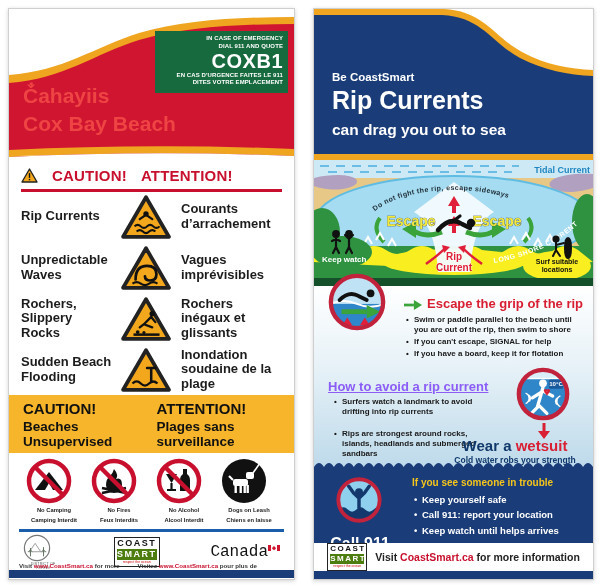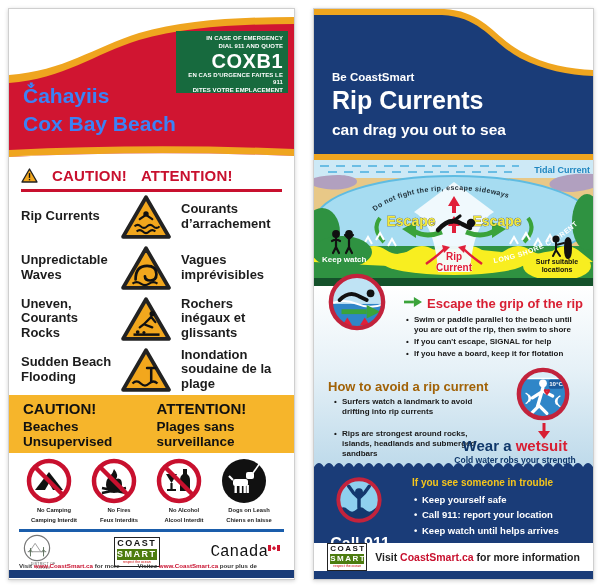--- a/index.html
+++ b/index.html
@@ -6,24 +6,24 @@
   body{width:600px;height:586px;position:relative;font-family:"Liberation Sans",sans-serif;overflow:hidden;}
   .card{position:absolute;top:8px;background:#fff;border:1px solid #cfcfcf;box-shadow:0 1px 4px rgba(0,0,0,.18);overflow:hidden;}
   #left-card{left:8px;width:285px;height:570px;}
   #right-card{left:313px;width:279px;height:570px;}
   .abs{position:absolute;}
   svg{display:block;}
 
   
   .l-header{left:0;top:0;width:285px;height:150px;}
   .l-header svg{position:absolute;left:0;top:0;}
-  .ebox{position:absolute;right:6px;top:22px;width:112px;height:62px;background:#176a3e;color:#fff;text-align:right;padding:4px 5px;box-sizing:border-box;}
+  .ebox{position:absolute;right:6px;top:22px;width:133px;height:62px;background:#176a3e;color:#fff;text-align:right;padding:4px 5px;box-sizing:border-box;}
   .ebox .el{font-size:6px;font-weight:bold;line-height:1.3;letter-spacing:.1px;}
   .ebox .ecode{font-size:20px;font-weight:bold;line-height:1.05;letter-spacing:.5px;}
-  .l-title{position:absolute;left:14px;color:#3b82f6;font-weight:bold;font-size:21px;line-height:1;}
+  .l-title{position:absolute;left:14px;color:#ef4444;font-weight:bold;font-size:21px;line-height:1;}
   .l-t1{top:76px;} .l-t2{top:104px;}
   .l-caution{left:12px;top:154px;width:261px;height:24px;display:flex;align-items:center;gap:14px;border-bottom:3px solid #c8102e;padding-bottom:2px;}
   .l-caution .cw{color:#c8102e;font-weight:bold;font-size:15px;letter-spacing:.2px;}
   .l-rows{left:0;top:182px;width:285px;}
   .wrow{display:grid;grid-template-columns:92px 52px auto;align-items:center;height:51px;padding:0 10px 0 12px;column-gap:8px;}
   .wtxt{font-size:13px;font-weight:bold;color:#1c1c1c;line-height:1.12;}
   .l-yellow{left:0;top:386px;width:285px;height:58px;background:#f6b52b;display:flex;padding:6px 14px;box-sizing:border-box;gap:10px;}
   .l-yellow .col{width:50%;}
   .yt{font-size:15px;font-weight:bold;color:#111;line-height:1.1;}
   .yb{font-size:13.5px;font-weight:bold;color:#111;line-height:1.15;margin-top:1px;}
@@ -48,27 +48,27 @@
   
   .r-header{left:0;top:0;width:279px;height:145px;}
   .r-header svg{position:absolute;left:0;top:0;}
   .r-kicker{position:absolute;left:18px;top:62px;color:#fff;font-size:11.5px;font-weight:600;}
   .r-title{position:absolute;left:18px;top:77px;color:#fff;font-size:25px;font-weight:bold;}
   .r-sub{position:absolute;left:18px;top:112px;color:#fff;font-size:15.5px;font-weight:bold;}
   .r-ystrip{left:0;top:145px;width:279px;height:6px;background:#efa51f;}
   .r-diagram{left:0;top:151px;width:279px;height:126px;}
   .r-content{left:0;top:277px;width:279px;height:185px;background:linear-gradient(180deg,#ffffff 0%,#e6f1f7 45%,#bcd9ea 100%);}
   .esc-icon{left:12px;top:262px;z-index:5;}
-  .esc-head{left:90px;top:287px;display:flex;align-items:flex-start;gap:5px;}
+  .esc-head{left:90px;top:287px;display:flex;align-items:flex-end;gap:5px;}
   .esc-head .ht{color:#d81f33;font-weight:bold;font-size:13px;}
   .bullets{display:flex;flex-direction:column;gap:2px;}
   .esc-bullets{left:92px;top:306px;width:180px;}
   .b{position:relative;padding-left:8px;font-size:8px;line-height:1.25;color:#1a1a1a;font-weight:600;}
   .b::before{content:"•";position:absolute;left:0;top:0;}
-  .avoid-head{left:14px;top:370px;font-size:13px;font-weight:bold;color:#a16207;}
+  .avoid-head{left:14px;top:370px;font-size:13px;font-weight:bold;color:#8b5cf6;text-decoration:underline;}
   .avoid-bullets{left:20px;top:388px;width:152px;gap:12px;}
   .wet-icon{left:200px;top:356px;}
   .wet-arrow{left:224px;top:414px;}
   .wet-text{left:130px;top:428px;width:142px;text-align:center;}
   .wet-lead{font-size:15px;font-weight:bold;color:#10386b;}
   .wet-hl{color:#d81f33;}
   .wet-body{font-size:8.5px;font-weight:600;color:#10386b;line-height:1.25;margin-top:1px;}
   .r-waves{left:0;top:448px;width:279px;height:14px;}
   .r-trouble{left:0;top:462px;width:279px;height:72px;background:#1a3c78;}
   .t-icon{position:absolute;left:20px;top:4px;}
@@ -130,21 +130,21 @@
     <div class="wrow">
       <div class="wtxt">Unpredictable Waves</div>
       <svg width="50" height="46" viewBox="0 0 48 44">
         <polygon points="24,3 46,41 2,41" fill="#f2a71d" stroke="#222" stroke-width="3.6" stroke-linejoin="round"></polygon>
         <path d="M14,33 q0,-13 11,-13 q9,0 9,8 q0,6 -6,6 q-5,0 -5,-4" stroke="#111" stroke-width="2.6" fill="none" stroke-linecap="round"></path>
         <path d="M11,37 q4,-3 8,0 q4,3 8,0 q4,-3 8,0" stroke="#111" stroke-width="2" fill="none"></path>
       </svg>
       <div class="wtxt">Vagues imprévisibles</div>
     </div>
     <div class="wrow">
-      <div class="wtxt">Uneven, Courants Rocks</div>
+      <div class="wtxt">Rochers, Slippery Rocks</div>
       <svg width="50" height="46" viewBox="0 0 48 44">
         <polygon points="24,3 46,41 2,41" fill="#f2a71d" stroke="#222" stroke-width="3.6" stroke-linejoin="round"></polygon>
         <circle cx="30" cy="17" r="2.6" fill="#111"></circle>
         <path d="M29,20 l-7,7 l-4,3 M22,27 l8,3 M29,20 l4,5" stroke="#111" stroke-width="2.2" fill="none" stroke-linecap="round"></path>
         <path d="M12,37 h25" stroke="#111" stroke-width="2.4"></path>
         <circle cx="16" cy="34.5" r="1.8" fill="#111"></circle>
           <circle cx="22" cy="35" r="1.5" fill="#111"></circle>
       </svg>
       <div class="wtxt">Rochers inégaux et glissants</div>
     </div>

